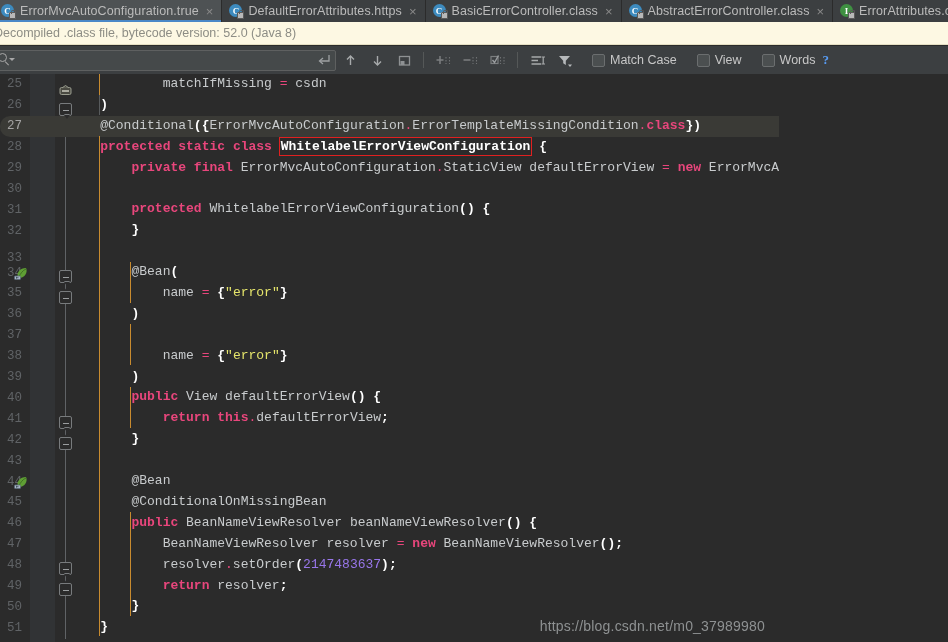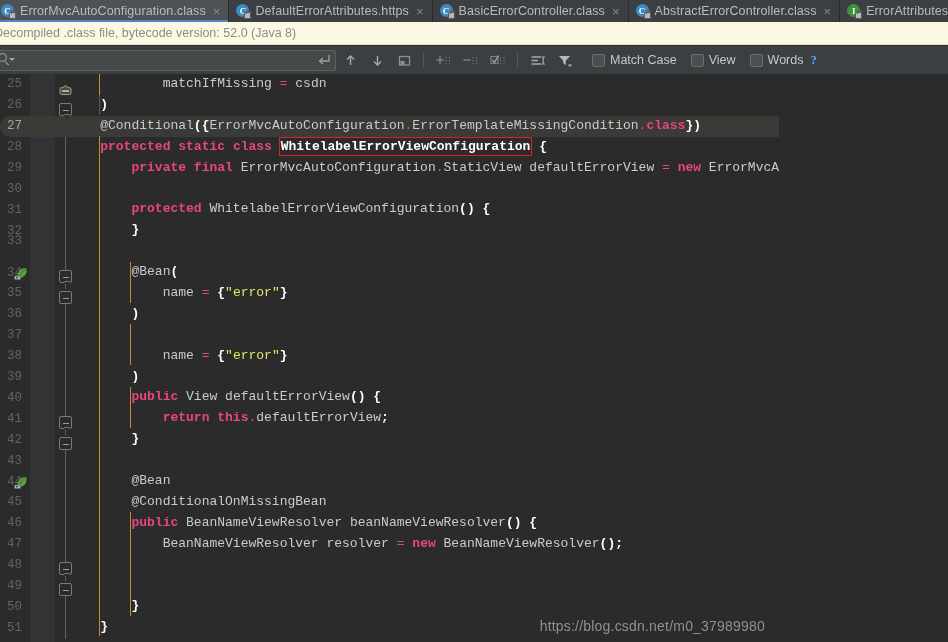--- a/index.html
+++ b/index.html
@@ -206,21 +206,21 @@
   .tb-sep {
     width: 1px;
     height: 16px;
     background: #555858;
     margin: 0 6px;
     flex: 0 0 1px;
   }
   .chk-group {
     display: flex;
     align-items: center;
-    gap: 14px;
+    gap: 20px;
     margin-left: 14px;
     flex: 0 0 auto;
   }
   .chk-item {
     display: flex;
     align-items: center;
     gap: 5px;
   }
   .chk-box {
     width: 13px; height: 13px;
@@ -395,21 +395,21 @@
 
 <div id="app">
 
   <div class="tabbar" id="tabbar">
       <div class="tab active" style="margin-left: -6px;">
         <span class="tab-icon">
           <span class="disc cls"></span>
           <span class="glyph">C</span>
           <span class="lock"></span>
         </span>
-        <span class="tab-label">ErrorMvcAutoConfiguration.class</span>
+        <span class="tab-label">ErrorMvcAutoConfiguration.true</span>
         <span class="tab-close">×</span>
       </div>
       <div class="tab">
         <span class="tab-icon">
           <span class="disc cls"></span>
           <span class="glyph">C</span>
           <span class="lock"></span>
         </span>
         <span class="tab-label">DefaultErrorAttributes.https</span>
         <span class="tab-close">×</span>
@@ -570,21 +570,21 @@
           <div class="code"></div>
         </div>
         <div class="row" style="top: 125.4px;">
           <div class="gnum">31</div>
           <div class="code">        <span class="kw2">protected</span> <span class="id">WhitelabelErrorViewConfiguration</span><span class="punc">(</span><span class="punc">)</span> <span class="punc">{</span></div>
         </div>
         <div class="row" style="top: 146.3px;">
           <div class="gnum">32</div>
           <div class="code">        <span class="punc">}</span></div>
         </div>
-        <div class="row" style="top: 157px;">
+        <div class="row" style="top: 174px;">
           <div class="gnum">33</div>
           <div class="code"></div>
         </div>
         <div class="row" style="top: 188.1px;">
           <div class="gnum">34</div>
           <div class="code">        <span class="anno">@Bean</span><span class="punc">(</span></div>
         </div>
         <div class="row" style="top: 209px;">
           <div class="gnum">35</div>
           <div class="code">            <span class="id">name</span> <span class="dot">=</span> <span class="punc">{</span><span class="str">"error"</span><span class="punc">}</span></div>
@@ -631,23 +631,25 @@
         <div class="row" style="top: 438.9px;">
           <div class="gnum">46</div>
           <div class="code">        <span class="kw2">public</span> <span class="id">BeanNameViewResolver</span> <span class="id">beanNameViewResolver</span><span class="punc">(</span><span class="punc">)</span> <span class="punc">{</span></div>
         </div>
         <div class="row" style="top: 459.8px;">
           <div class="gnum">47</div>
           <div class="code">            <span class="id">BeanNameViewResolver</span> <span class="id">resolver</span> <span class="dot">=</span> <span class="kw2">new</span> <span class="id">BeanNameViewResolver</span><span class="punc">(</span><span class="punc">)</span><span class="punc">;</span></div>
         </div>
         <div class="row" style="top: 480.7px;">
           <div class="gnum">48</div>
+          <div class="code">            <span class="id">resolver</span><span class="dot">.</span><span class="id">setOrder</span><span class="punc">(</span><span class="num">2147483637</span><span class="punc">)</span><span class="punc">;</span></div>
         </div>
         <div class="row" style="top: 501.6px; padding-left: 8px;">
           <div class="gnum">49</div>
+          <div class="code">            <span class="kw2">return</span> <span class="id">resolver</span><span class="punc">;</span></div>
         </div>
         <div class="row" style="top: 522.5px;">
           <div class="gnum">50</div>
           <div class="code">        <span class="punc">}</span></div>
         </div>
         <div class="row" style="top: 543.4px;">
           <div class="gnum">51</div>
           <div class="code">    <span class="punc">}</span></div>
         </div>
         <div class="row" style="top: 564.3px;">

